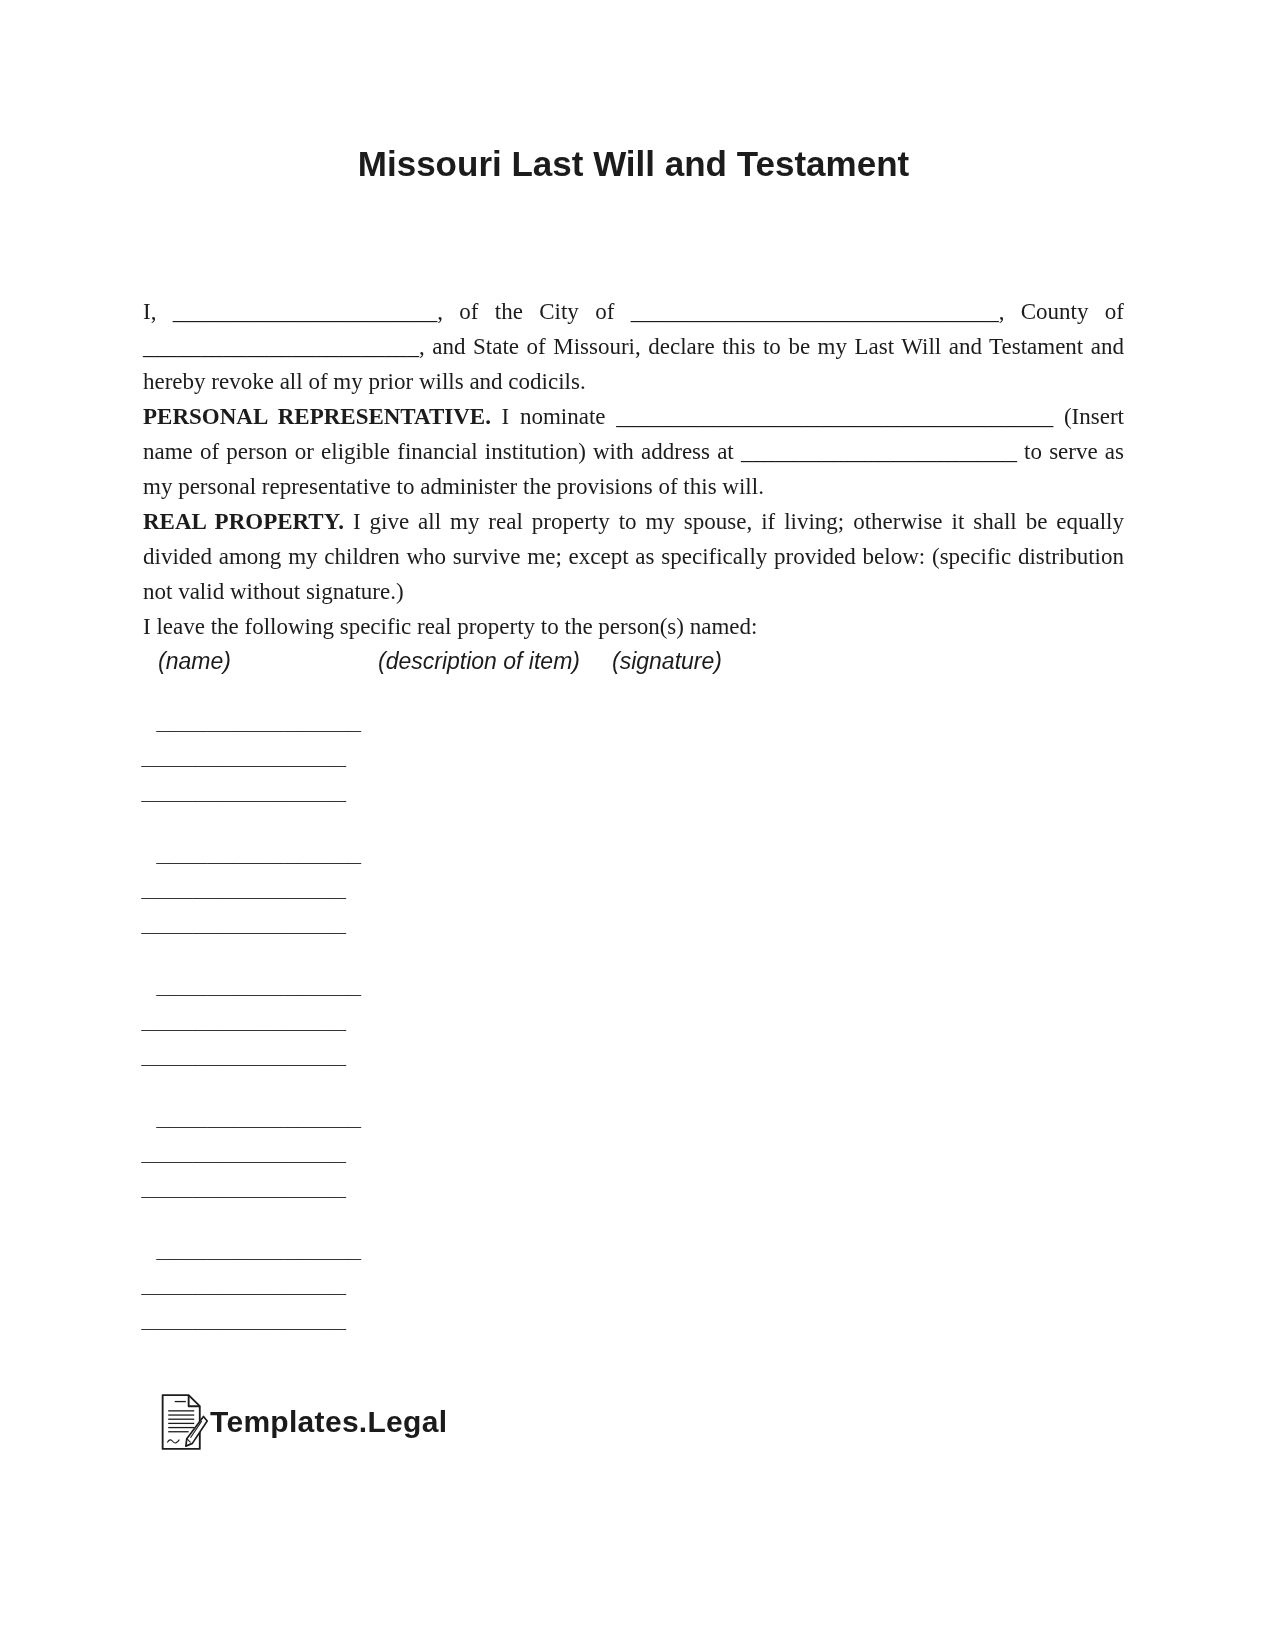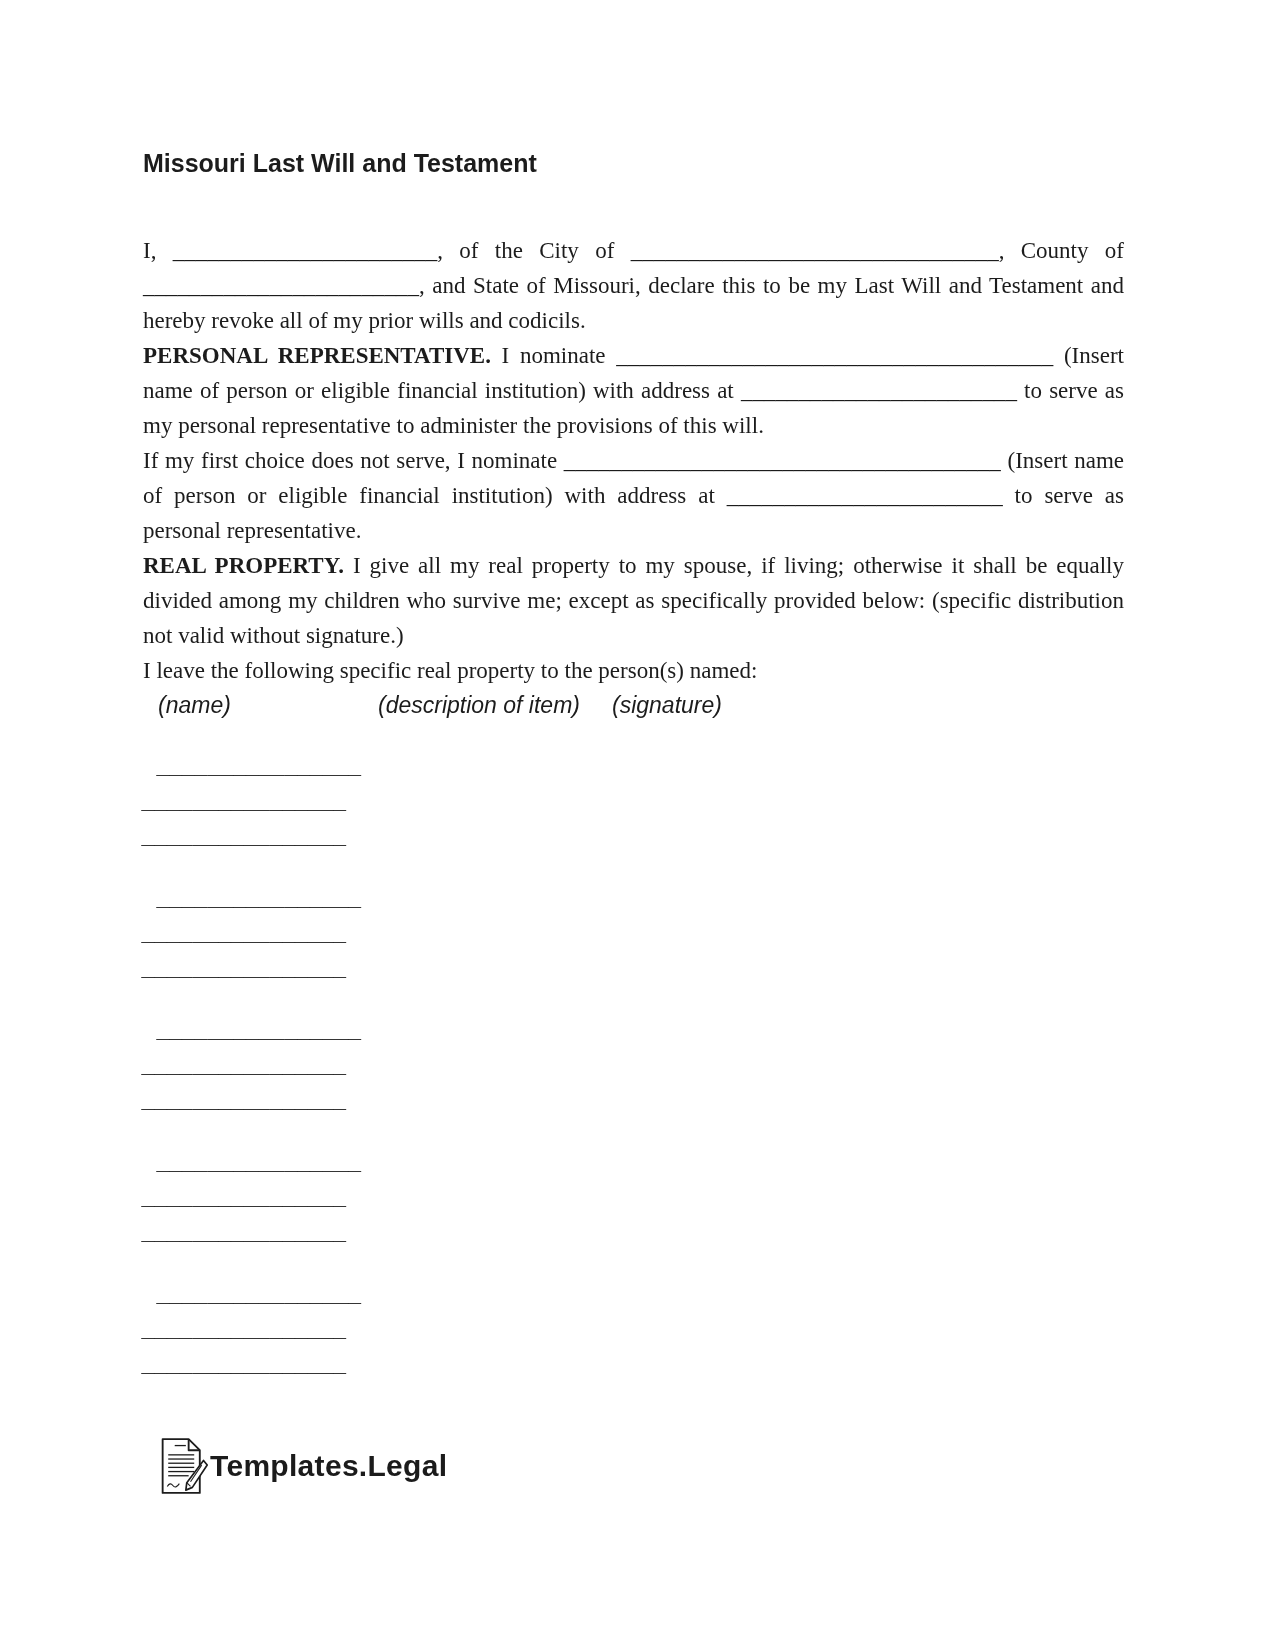--- a/index.html
+++ b/index.html
@@ -11,24 +11,25 @@
     overflow:hidden;
     font-family:"Liberation Sans","DejaVu Sans",sans-serif;
     color:#1c1c1c;
   }
   .content{
     padding:146px 151px 0 143px;
     font-size:23px;
     line-height:35px;
   }
   .doc-title{
-    font-size:25px;
+    font-size:35px;
     line-height:35px;
     font-weight:700;
-    margin:0 0 52px 0;
+    text-align:center;
+    margin:0 0 113px 0;
   }
   p.para{margin:0;text-align:justify;font-family:Liberation Serif, serif;}
   .intro{margin-bottom:72px;}
   .pr-main{margin-bottom:26px;}
   .pr-alt{margin-bottom:67px;}
   .rp-main{margin-bottom:18px;}
   .leave-line{margin-bottom:34px;text-align:left;}
   .fill-table{margin:0;font-style:italic;}
   .tbl-headers{display:flex;margin-bottom:25px;}
   .tbl-row{display:flex;margin-bottom:27px;flex-direction:column;}
@@ -58,21 +59,20 @@
 
 <div class="page">
   <div class="content">
 
     <h1 class="doc-title">Missouri Last Will and Testament</h1>
 
     <p class="para intro">I, _______________________, of the City of ________________________________, County of ________________________, and State of Missouri, declare this to be my Last Will and Testament and hereby revoke all of my prior wills and codicils.</p>
 
     <p class="para pr-main"><strong>PERSONAL REPRESENTATIVE.</strong> <span>I nominate ______________________________________ (Insert name of person or eligible financial institution) with address at ________________________ to serve as my personal representative to administer the provisions of this will.</span></p>
 
-    <p class="para pr-alt">If my first choice does not serve, I nominate ______________________________________ (Insert name of person or eligible financial institution) with address at ________________________ to serve as personal representative.</p>
 
     <p class="para rp-main"><strong>REAL PROPERTY.</strong> <span>I give all my real property to my spouse, if living; otherwise it shall be equally divided among my children who survive me; except as specifically provided below: (specific distribution not valid without signature.)</span></p>
 
     <p class="para leave-line">I leave the following specific real property to the person(s) named:</p>
 
     <div class="fill-table">
       <div class="tbl-headers">
         <div class="cell-name">(name)</div>
         <div class="cell-desc">(description of item)</div>
         <div class="cell-sig">(signature)</div>

